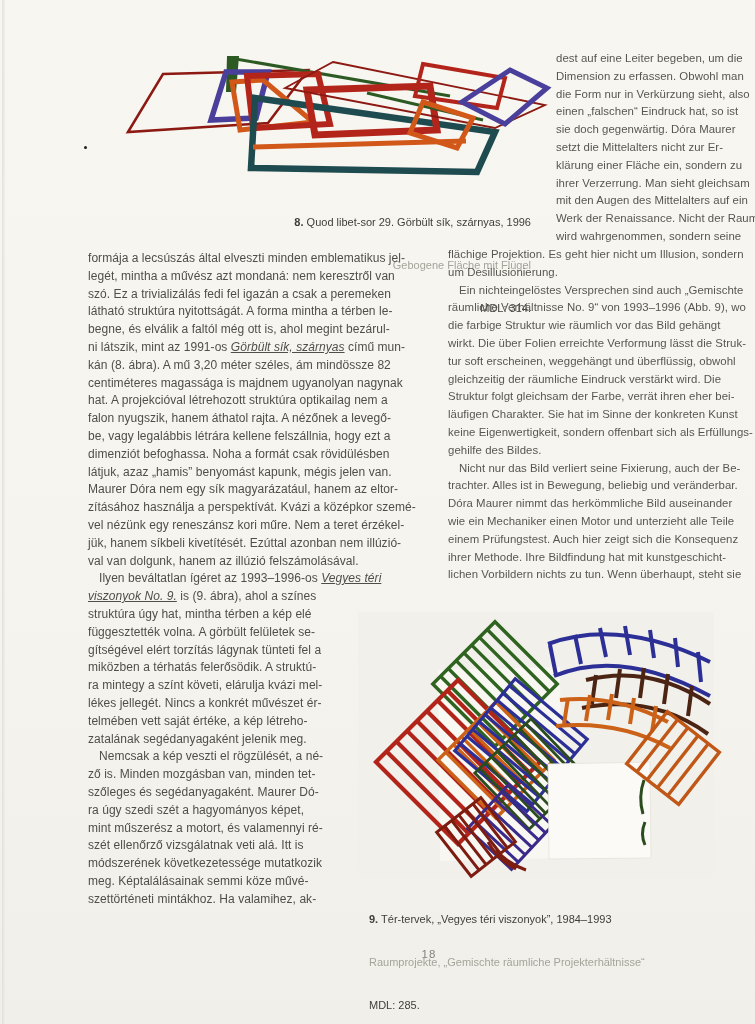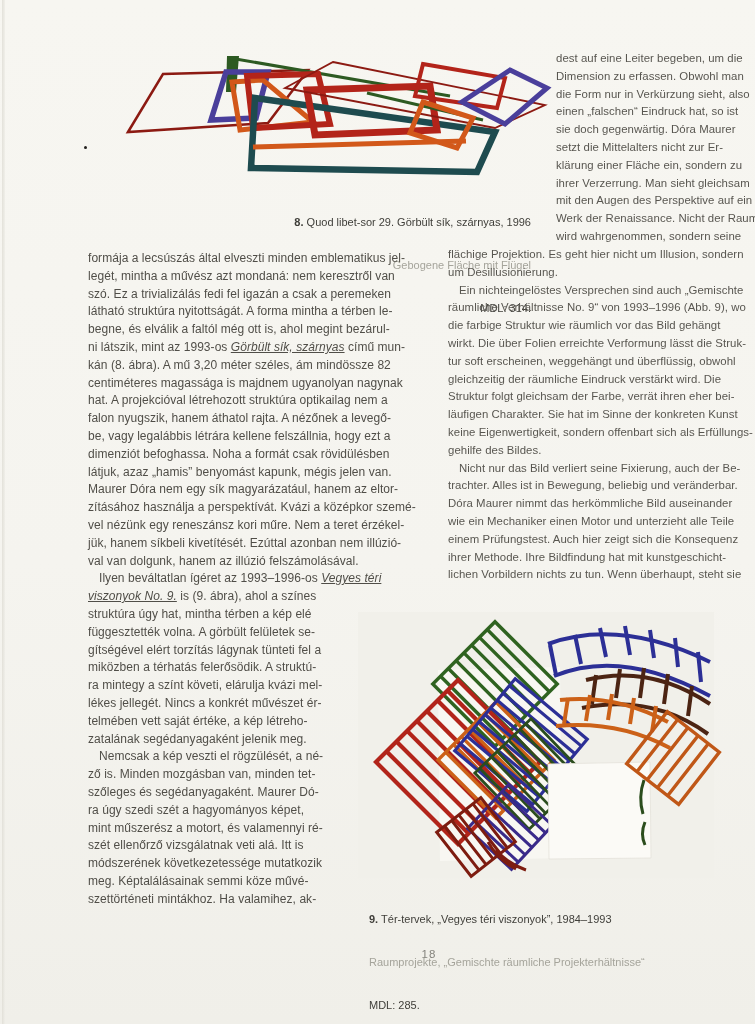--- a/index.html
+++ b/index.html
@@ -73,21 +73,21 @@
     <div class="de">Gebogene Fläche mit Flügel</div>
     <div>MDL: 314.</div>
   </div>
 
   <div class="col" style="left:88px;top:250px;">
       <div class="tline"><span>formája a lecsúszás által elveszti minden emblematikus jel-</span></div>
       <div class="tline"><span>legét, mintha a művész azt mondaná: nem keresztről van</span></div>
       <div class="tline"><span>szó. Ez a trivializálás fedi fel igazán a csak a peremeken</span></div>
       <div class="tline"><span>látható struktúra nyitottságát. A forma mintha a térben le-</span></div>
       <div class="tline"><span>begne, és elválik a faltól még ott is, ahol megint bezárul-</span></div>
-      <div class="tline"><span>ni látszik, mint az 1993-os </span><span class="it">Görbült sík, szárnyas</span><span> című mun-</span></div>
+      <div class="tline"><span>ni látszik, mint az 1991-os </span><span class="it">Görbült sík, szárnyas</span><span> című mun-</span></div>
       <div class="tline"><span>kán (8. ábra). A mű 3,20 méter széles, ám mindössze 82</span></div>
       <div class="tline"><span>centiméteres magassága is majdnem ugyanolyan nagynak</span></div>
       <div class="tline"><span>hat. A projekcióval létrehozott struktúra optikailag nem a</span></div>
       <div class="tline"><span>falon nyugszik, hanem áthatol rajta. A nézőnek a levegő-</span></div>
       <div class="tline"><span>be, vagy legalábbis létrára kellene felszállnia, hogy ezt a</span></div>
       <div class="tline"><span>dimenziót befoghassa. Noha a formát csak rövidülésben</span></div>
       <div class="tline"><span>látjuk, azaz „hamis” benyomást kapunk, mégis jelen van.</span></div>
       <div class="tline"><span>Maurer Dóra nem egy sík magyarázatául, hanem az eltor-</span></div>
       <div class="tline"><span>zításához használja a perspektívát. Kvázi a középkor szemé-</span></div>
       <div class="tline"><span>vel nézünk egy reneszánsz kori műre. Nem a teret érzékel-</span></div>
@@ -116,21 +116,21 @@
 
   <div class="col rcol" style="left:556px;top:50px;">
       <div class="tline"><span>dest auf eine Leiter begeben, um die</span></div>
       <div class="tline"><span>Dimension zu erfassen. Obwohl man</span></div>
       <div class="tline"><span>die Form nur in Verkürzung sieht, also</span></div>
       <div class="tline"><span>einen „falschen“ Eindruck hat, so ist</span></div>
       <div class="tline"><span>sie doch gegenwärtig. Dóra Maurer</span></div>
       <div class="tline"><span>setzt die Mittelalters nicht zur Er-</span></div>
       <div class="tline"><span>klärung einer Fläche ein, sondern zu</span></div>
       <div class="tline"><span>ihrer Verzerrung. Man sieht gleichsam</span></div>
-      <div class="tline"><span>mit den Augen des Perspektive auf ein</span></div>
+      <div class="tline"><span>mit den Augen des Mittelalters auf ein</span></div>
       <div class="tline"><span>Werk der Renaissance. Nicht der Raum</span></div>
       <div class="tline"><span>wird wahrgenommen, sondern seine</span></div>
     </div>
 
   <div class="col rcol" style="left:448px;top:246px;">
       <div class="tline"><span>flächige Projektion. Es geht hier nicht um Illusion, sondern</span></div>
       <div class="tline"><span>um Desillusionierung.</span></div>
       <div class="tline indent"><span>Ein nichteingelöstes Versprechen sind auch „Gemischte</span></div>
       <div class="tline"><span>räumliche Verhältnisse No. 9“ von 1993–1996 (Abb. 9), wo</span></div>
       <div class="tline"><span>die farbige Struktur wie räumlich vor das Bild gehängt</span></div>

